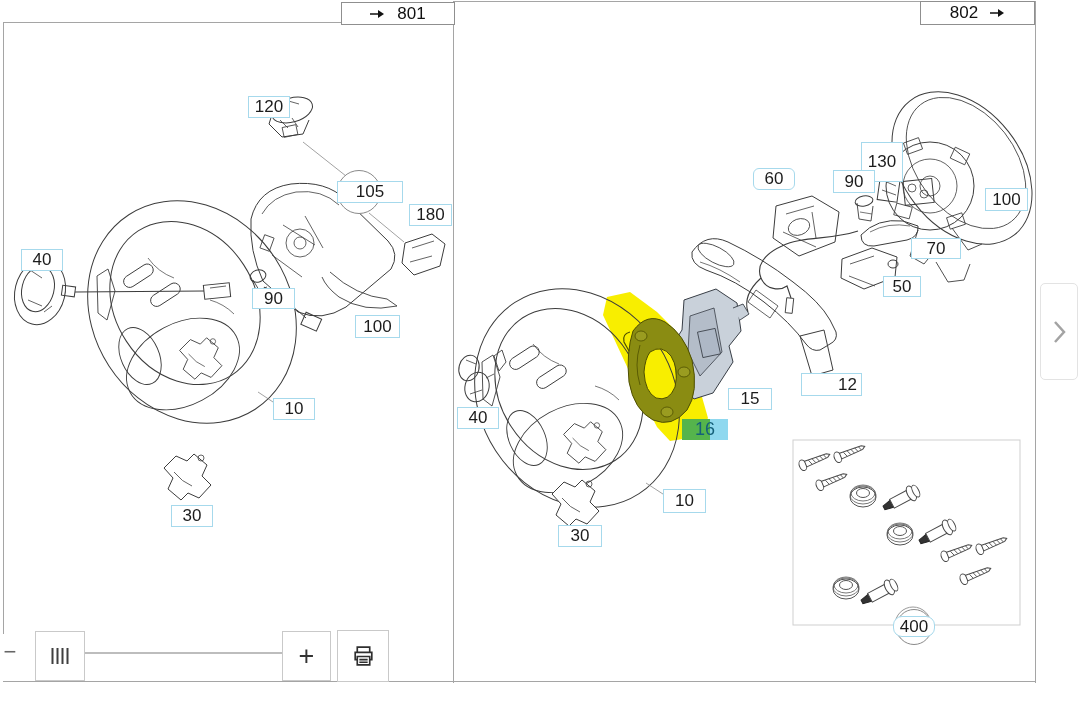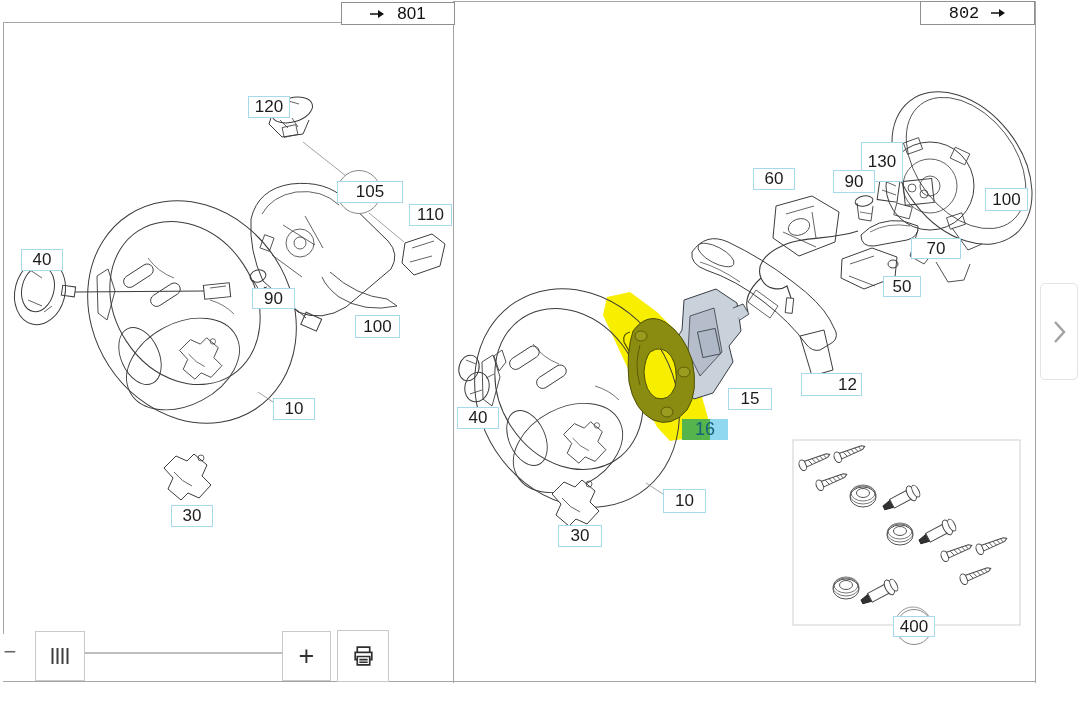--- a/index.html
+++ b/index.html
@@ -244,21 +244,21 @@
   <div class="vline" style="left:1035px;top:1px;height:682px;"></div>
   <div class="hline" style="left:3px;top:681px;width:1032px;"></div>
 
   <div class="tab" style="left:341px;top:2px;width:112px;height:21px;">
     <svg width="15" height="10" viewBox="0 0 15 10">
       <path d="M0,5 H9" stroke="#111" stroke-width="1.5" fill="none"></path>
         <path d="M8,1 L14,5 L8,9 Z" fill="#111"></path>
     </svg>
     <span>801</span>
   </div>
-  <div class="tab" style="left:920px;top:1px;width:113px;height:22px;font-family:Liberation Mono, monospace;">
+  <div class="tab" style="left:920px;top:1px;width:113px;height:22px;">
     <span>802</span>
     <svg width="15" height="10" viewBox="0 0 15 10">
       <path d="M0,5 H9" stroke="#111" stroke-width="1.5" fill="none"></path>
         <path d="M8,1 L14,5 L8,9 Z" fill="#111"></path>
     </svg>
   </div>
 
   <div class="part-label hl-label" id="hl-label" style="left: 682px; top: 419px; width: 46px; height: 21px;">
     <span>16</span>
   </div>
@@ -283,32 +283,32 @@
   </div>
   <div class="tool" style="left:337px;top:630px;width:50px;height:50px;">
     <svg width="27" height="26" viewBox="0 0 26 25">
       <path d="M7,9 V4 H19 V9 M7,16 H5 V9 H21 V16 H19 M7,13 H19 V21 H7 Z M9,16 H17 M9,18.5 H17" stroke="#2f2f2f" stroke-width="1.6" fill="none"></path>
     </svg>
   </div>
 
 <div class="part-label" style="left: 226px; top: 96px; width: 42px; height: 22px; margin-left: 22px;">120</div>
     <div class="label-circle" style="left: 336.5px; top: 170px; width: 44px; height: 44px;"></div>
     <div class="part-label" style="left: 337px; top: 181px; width: 66px; height: 22px;">105</div>
-    <div class="part-label" style="left: 409px; top: 204px; width: 43px; height: 22px;">110</div>
+    <div class="part-label" style="left: 409px; top: 204px; width: 43px; height: 22px;">180</div>
     <div class="part-label" style="left: 21px; top: 249px; width: 42px; height: 22px;">40</div>
     <div class="part-label" style="left: 252px; top: 288px; width: 43px; height: 21px;">90</div>
     <div class="part-label" style="left: 355px; top: 315px; width: 45px; height: 23px;">100</div>
     <div class="part-label" style="left: 273px; top: 398px; width: 42px; height: 22px;">10</div>
     <div class="part-label" style="left: 171px; top: 505px; width: 42px; height: 22px;">30</div>
     <div class="part-label" style="left: 861px; top: 142px; width: 42px; height: 40px;">130</div>
-    <div class="part-label" style="left: 753px; top: 168px; width: 42px; height: 22px;">60</div>
+    <div class="part-label" style="left: 753px; top: 168px; width: 42px; height: 22px; border-radius: 6px;">60</div>
     <div class="part-label" style="left: 833px; top: 170px; width: 42px; height: 23px;">90</div>
     <div class="part-label" style="left: 985px; top: 188px; width: 43px; height: 23px;">100</div>
     <div class="part-label" style="left: 911px; top: 238px; width: 50px; height: 21px;">70</div>
     <div class="part-label" style="left: 883px; top: 276px; width: 38px; height: 21px;">50</div>
     <div class="part-label" style="left: 801px; top: 373px; width: 61px; height: 23px; padding-left: 32px;">12</div>
     <div class="part-label" style="left: 728px; top: 388px; width: 44px; height: 22px;">15</div>
     <div class="part-label" style="left: 457px; top: 407px; width: 42px; height: 22px;">40</div>
     <div class="part-label" style="left: 663px; top: 489px; width: 43px; height: 24px;">10</div>
     <div class="part-label" style="left: 558px; top: 525px; width: 44px; height: 22px;">30</div>
     <div class="label-circle" style="left: 896px; top: 608.5px; width: 36px; height: 36px;"></div>
-    <div class="part-label" style="left: 893px; top: 616px; width: 42px; height: 21px;">400</div>
+    <div class="part-label" style="left: 893px; top: 616px; width: 42px; height: 21px; border-radius: 9px;">400</div>
   </div>
 
 </body></html>

